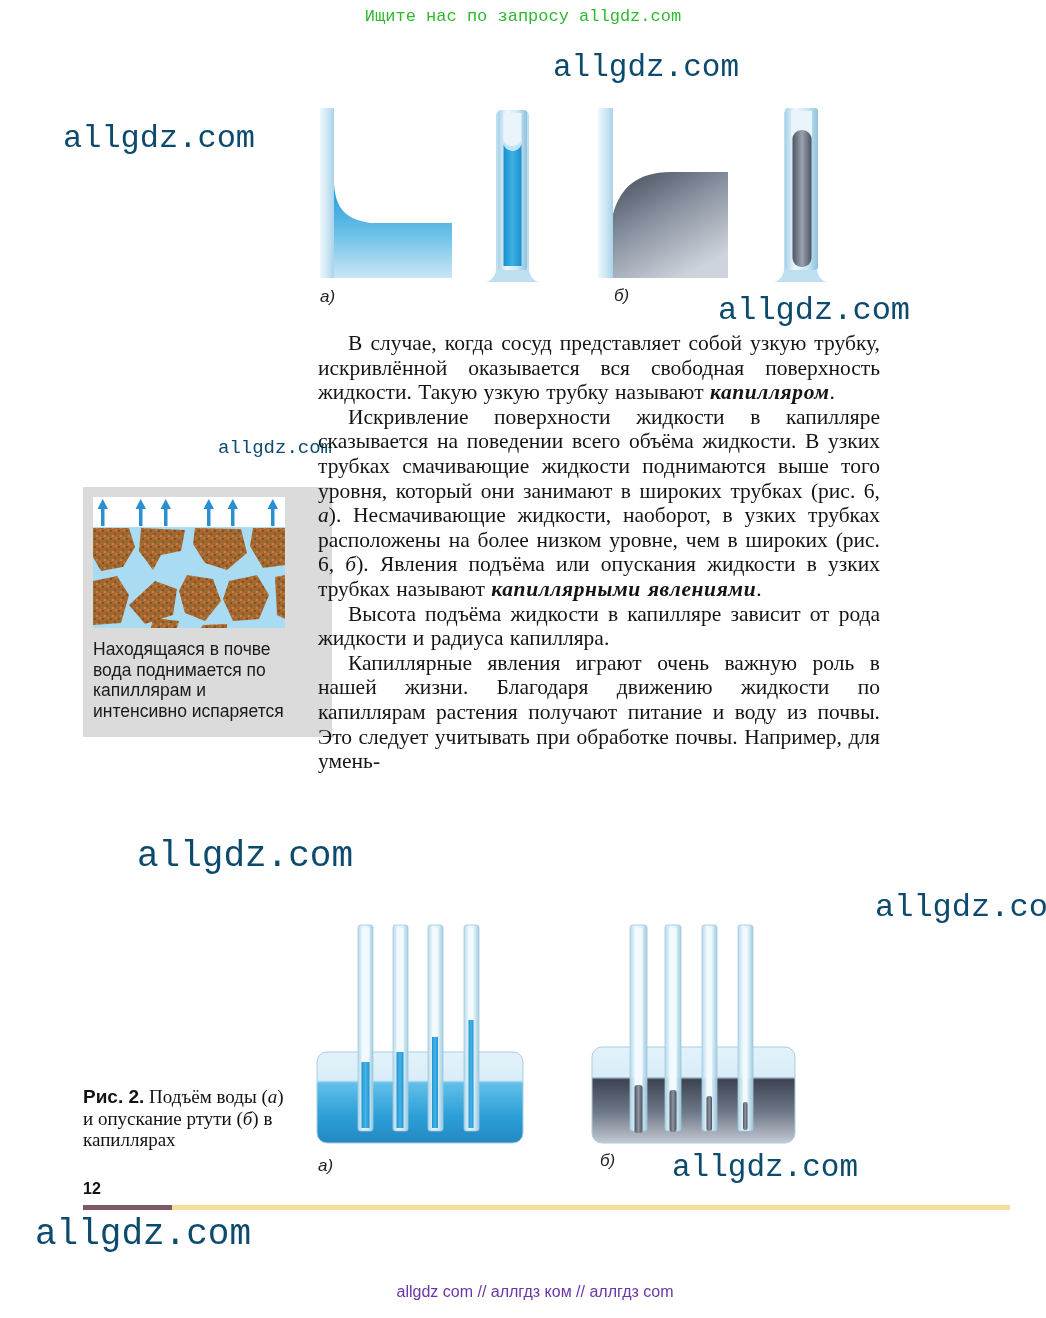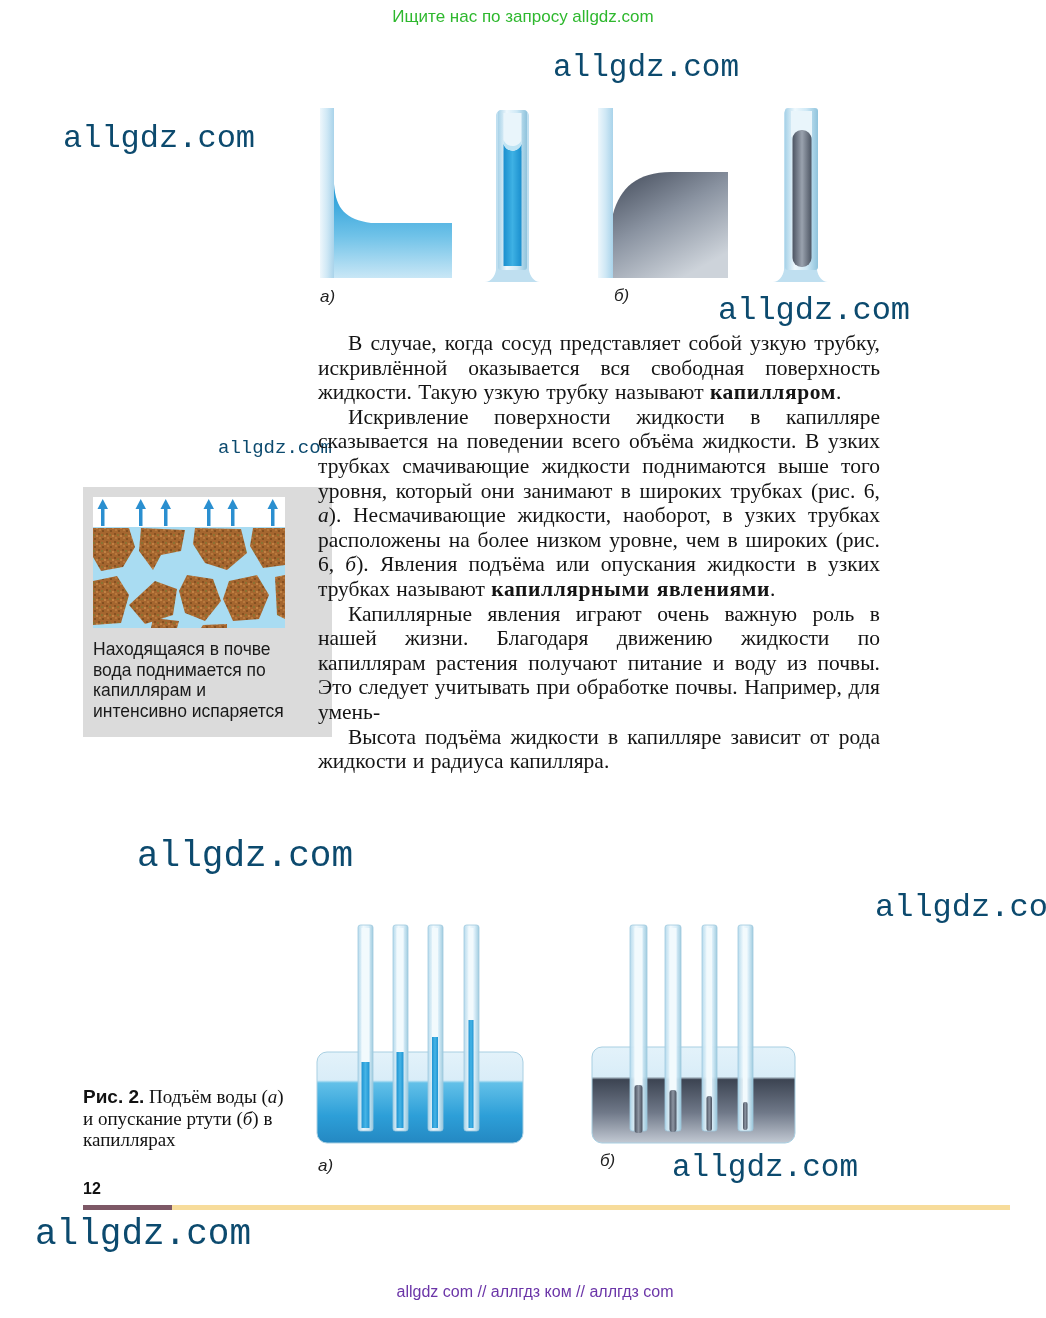--- a/index.html
+++ b/index.html
@@ -1,20 +1,20 @@
 <!DOCTYPE html>
 <html><head>
 <meta charset="utf-8">
 <style>
   html,body{margin:0;padding:0;background:#ffffff;}
   .page{position:relative;width:1046px;height:1318px;background:#ffffff;overflow:hidden;
         font-family:"Liberation Serif", serif;color:#141414;}
 
   .promo{position:absolute;top:7px;left:0;width:1046px;text-align:center;
-         font-family:Liberation Sans, sans-serif;font-size:17px;color:#2eb82e;}
+         font-family:Liberation Mono, monospace;font-size:17px;color:#2eb82e;}
 
   .wm{position:absolute;font-family:Liberation Mono, monospace;color:#0c4a6e;white-space:nowrap;}
   .wm1{left:553px;top:50px;font-size:31px;}
   .wm2{left:63px;top:120px;font-size:32px;}
   .wm3{left:218px;top:437px;font-size:19px;}
   .wm4{left:137px;top:836px;font-size:36px;}
   .wm5{left:875px;top:889px;font-size:32px;}
   .wm6{left:718px;top:292px;font-size:32px;}
   .wm7{left:672px;top:1150px;font-size:31px;}
   .wm8{left:35px;top:1214px;font-size:36px;}
@@ -37,21 +37,21 @@
 
   .soil-box{position:absolute;left:83px;top:487px;width:249px;height:250px;background:#dbdbdb;}
   .soil-img{position:absolute;left:10px;top:10px;}
   .soil-caption{position:absolute;left:10px;top:152px;width:196px;
         font-family:"Liberation Sans", sans-serif;font-size:17.5px;line-height:20.5px;color:#1a1a1a;}
 
   .body-text{position:absolute;left:318px;top:331px;width:562px;
              font-size:21.5px;line-height:24.6px;text-align:justify;word-spacing:1px;}
   .body-text p{margin:0;}
   .body-text p.ind{text-indent:30px;}
-  .bi{font-weight:bold;letter-spacing:.6px;}
+  .bi{font-weight:bold;font-style:italic;letter-spacing:.6px;}
 
   .page-number{position:absolute;left:83px;top:1180px;
                font-family:"Liberation Sans", sans-serif;font-weight:bold;font-size:16px;color:#111;}
   .rule{position:absolute;left:83px;top:1205px;width:927px;height:5px;background:#f7dc9b;}
   .rule-accent{position:absolute;left:0;top:0;width:89px;height:5px;background:#7d5866;}
 
   .site-footer{position:absolute;left:0;top:1283px;width:1046px;text-align:center;
                font-family:"Liberation Sans", sans-serif;font-size:16px;color:#6b35a8;padding-left:12px;}
 </style>
 </head>
@@ -189,22 +189,22 @@
             <polygon points="179.7,2 174.5,12 185,12"></polygon>
           </g>
       </g>
     </svg>
     <div class="soil-caption">Находящаяся в почве вода поднимается по капиллярам и интенсивно испаряется</div>
   </div>
 
   <div class="body-text">
     <p class="ind"><span>В случае, когда сосуд представляет собой узкую трубку, искривлённой оказывается вся свободная поверхность жидкости. Такую узкую трубку называют </span><span class="bi">капилляром</span><span>.</span></p>
     <p class="ind"><span>Искривление поверхности жидкости в капилляре сказывается на поведении всего объёма жидкости. В узких трубках смачивающие жидкости поднимаются выше того уровня, который они занимают в широких трубках (рис. 6, </span><i>а</i><span>). Несмачивающие жидкости, наоборот, в узких трубках расположены на более низком уровне, чем в широких (рис. 6, </span><i>б</i><span>). Явления подъёма или опускания жидкости в узких трубках называют </span><span class="bi">капиллярными явлениями</span><span>.</span></p>
+    <p class="ind"><span>Высота подъёма жидкости в капилляре зависит от рода жидкости и радиуса капилляра.</span></p>
     <p class="ind"><span>Капиллярные явления играют очень важную роль в нашей жизни. Благодаря движению жидкости по капиллярам растения получают питание и воду из почвы. Это следует учитывать при обработке почвы. Например, для умень-</span></p>
-    <p class="ind"><span>Высота подъёма жидкости в капилляре зависит от рода жидкости и радиуса капилляра.</span></p>
   </div>
 
   <svg class="figure-svg fig6-svg" width="500" height="232" viewBox="0 0 500 232">
     <defs>
       <linearGradient id="g-contA" x1="0" y1="0" x2="0" y2="1">
         <stop offset="0" stop-color="#e3f2fa"></stop>
           <stop offset="0.31" stop-color="#d9edf8"></stop>
         <stop offset="0.34" stop-color="#62c0e8"></stop>
           <stop offset="0.7" stop-color="#2d9fd8"></stop>
           <stop offset="1" stop-color="#2488c2"></stop>

